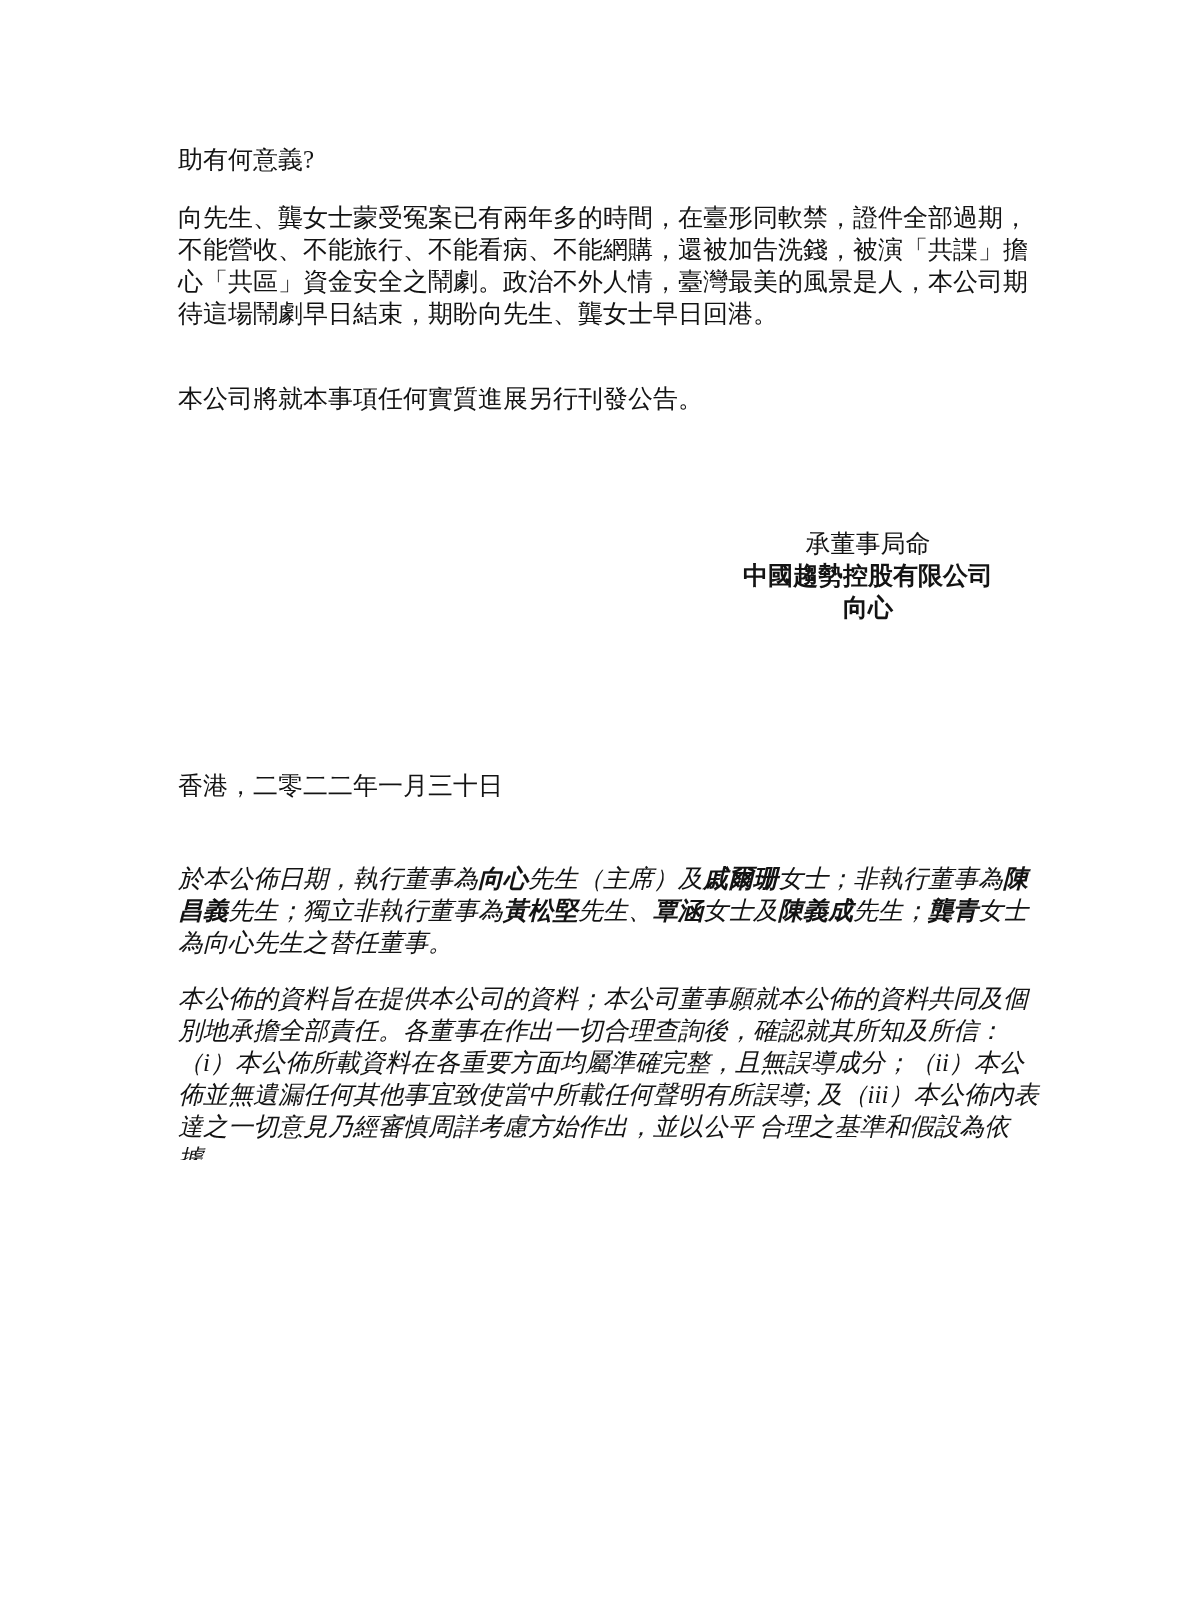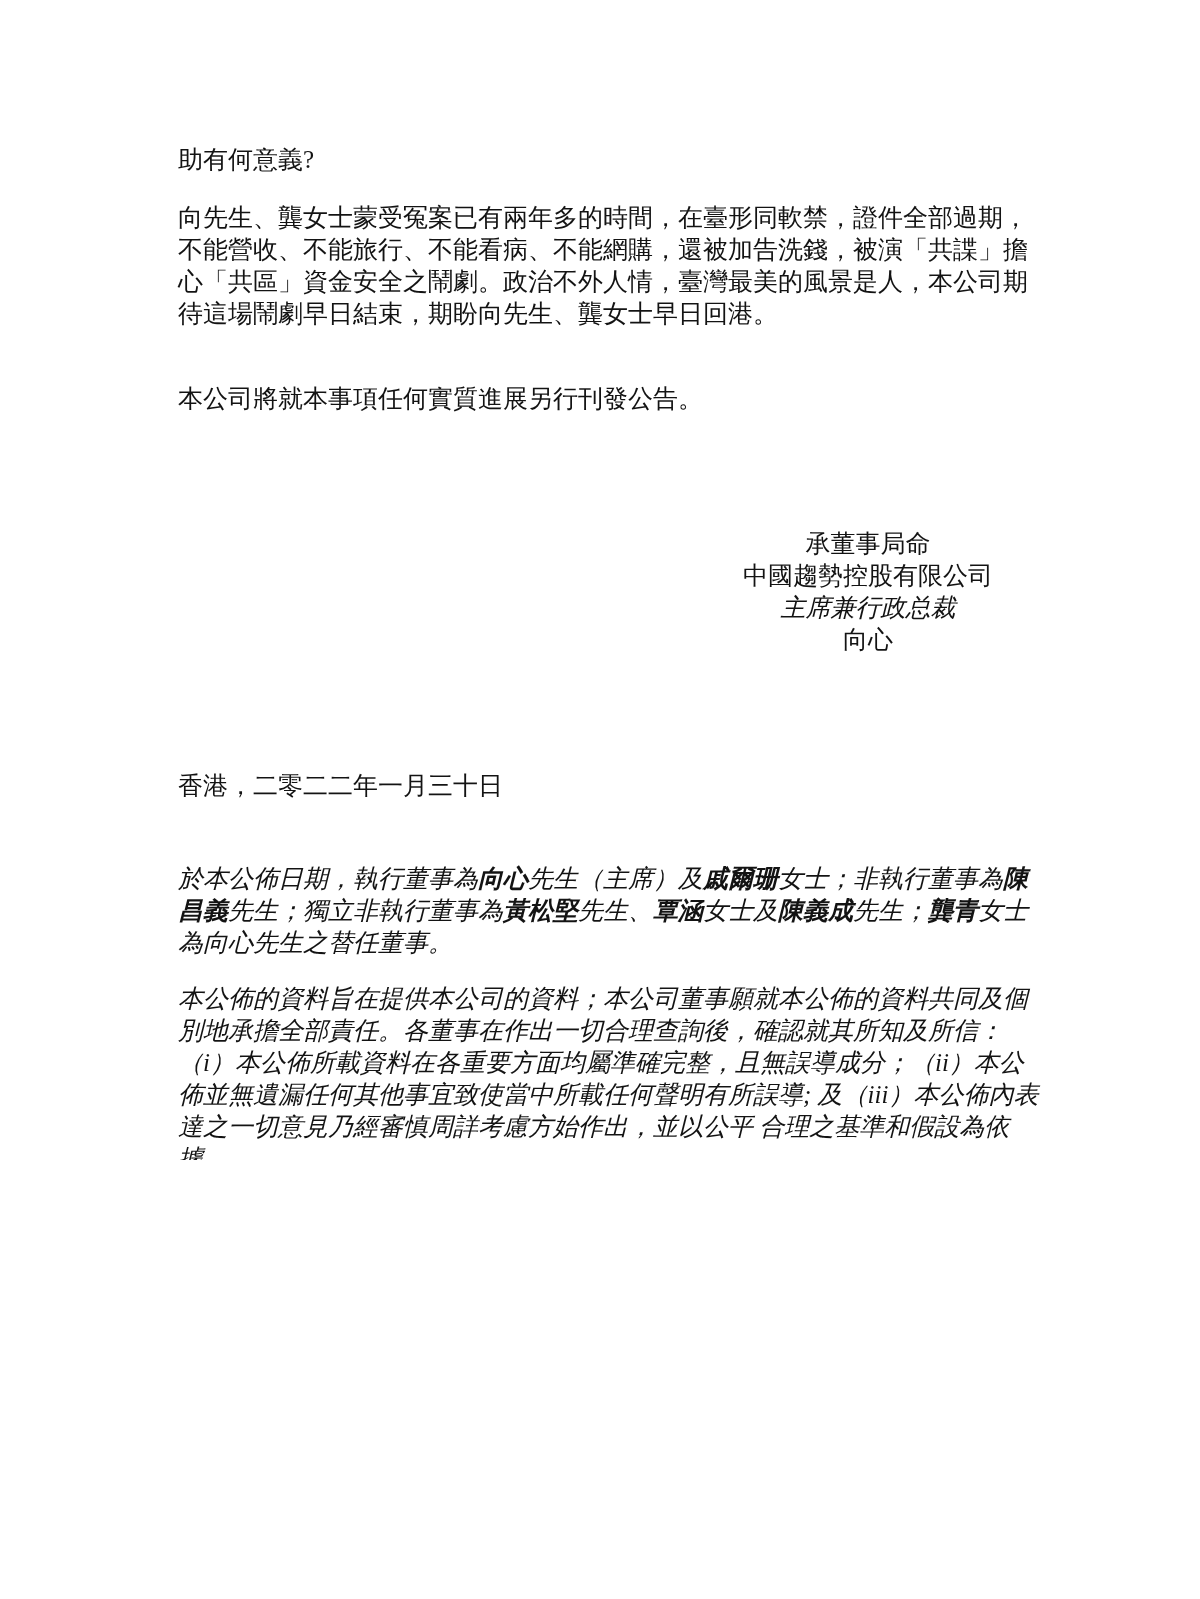--- a/index.html
+++ b/index.html
@@ -15,21 +15,21 @@
     background: #ffffff;
     color: #131313;
     font-family: "Liberation Serif", "DejaVu Serif", serif;
     font-size: 25px;
     line-height: 32px;
     overflow: hidden;
   }
   .abs { position: absolute; }
   .pre { white-space: pre-line; }
   .italic { font-style: italic; }
-  .bold { font-weight: normal; }
+  .bold { font-weight: bold; }
   .seg-b { font-weight: bold; }
 
   .intro-line      { left: 178px; top: 144px; width: 860px; }
   .para-1          { left: 178px; top: 202px; width: 862px; }
   .para-2          { left: 178px; top: 383px; width: 862px; }
   .signature-block { left: 668px; top: 528px; width: 400px; text-align: center; }
   .dateline        { left: 178px; top: 770px; width: 700px; }
   .directors-para  { left: 178px; top: 863px; width: 864px; }
   .disclaimer-para { left: 178px; top: 983px; width: 866px; }
   .website-line    { left: 178px; top: 1192px; width: 700px; }
@@ -45,21 +45,20 @@
   <div class="abs para-1 pre">向先生、龔女士蒙受冤案已有兩年多的時間，在臺形同軟禁，證件全部過期，
 不能營收、不能旅行、不能看病、不能網購，還被加告洗錢，被演「共諜」擔
 心「共區」資金安全之鬧劇。政治不外人情，臺灣最美的風景是人，本公司期
 待這場鬧劇早日結束，期盼向先生、龔女士早日回港。</div>
 
   <div class="abs para-2">本公司將就本事項任何實質進展另行刊發公告。</div>
 
   <div class="abs signature-block">
     <div>承董事局命</div>
     <div class="bold">中國趨勢控股有限公司</div>
-    <div class="italic">主席兼行政总裁</div>
     <div class="bold">向心</div>
   </div>
 
   <div class="abs dateline">香港，二零二二年一月三十日</div>
 
   <div class="abs disclaimer-para pre italic">本公佈的資料旨在提供本公司的資料；本公司董事願就本公佈的資料共同及個
 別地承擔全部責任。各董事在作出一切合理查詢後，確認就其所知及所信：
 （i）本公佈所載資料在各重要方面均屬準確完整，且無誤導成分；（ii）本公
 佈並無遺漏任何其他事宜致使當中所載任何聲明有所誤導; 及（iii）本公佈內表
 達之一切意見乃經審慎周詳考慮方始作出，並以公平 合理之基準和假設為依

